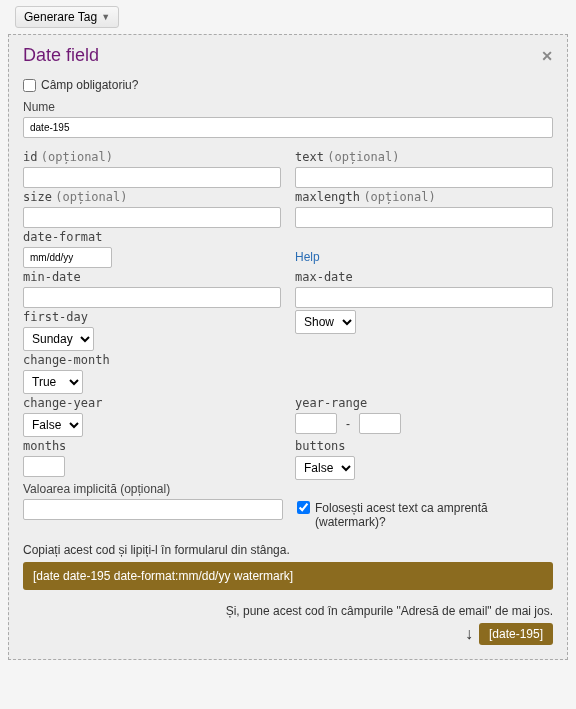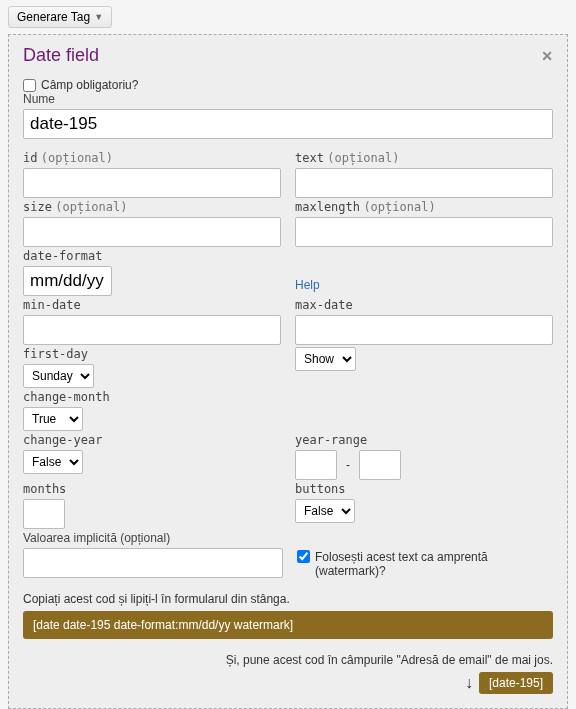--- a/index.html
+++ b/index.html
@@ -1,29 +1,29 @@
 <!DOCTYPE html>
 <html><head>
 <meta charset="utf-8">
 <style>
 * { box-sizing: border-box; margin: 0; padding: 0; }
 body { font-family: Arial, sans-serif; font-size: 12px; background: #f5f5f5; color: #333; width: 576px; }
-.top-bar { padding: 6px 8px; }
+.top-bar { padding: 6px 15px; }
 .gen-btn { background: linear-gradient(#f8f8f8,#e8e8e8); border: 1px solid #ccc; border-radius: 3px; padding: 3px 8px; font-size: 12px; cursor: pointer; display: inline-flex; align-items: center; gap: 4px; }
 .gen-btn .arrow { font-size: 9px; color: #666; }
 .panel { margin: 0 8px 8px 8px; border: 1px dashed #aaa; background: #eee; padding: 10px 14px 14px 14px; position: relative; }
 .panel-header { display: flex; justify-content: space-between; align-items: center; margin-bottom: 12px; }
 .panel-title { font-size: 18px; color: #701a75; font-weight: normal; }
 .close-btn { font-size: 14px; color: #888; cursor: pointer; font-weight: bold; }
-.chk-row { display: flex; align-items: center; gap: 5px; }
+.chk-row { margin-bottom: 8px; display: flex; align-items: center; gap: 5px; }
 .chk-row input { width: 13px; height: 13px; }
 .field-label { color: #444; margin-bottom: 3px; display: block; }
 .opt { color: #777; font-family: monospace; font-size: 12px; }
 .mono-label { font-family: monospace; font-size: 12px; color: #444; }
-input[type=text] { border: 1px solid #bbb; border-radius: 2px; padding: 4px 6px; font-size: 17px; background: #fff; width: 100%; }
+input[type=text] { border: 1px solid #bbb; border-radius: 2px; padding: 4px 6px; font-size: 10px; background: #fff; width: 100%; }
 input.small { width: 60px; }
 input.tiny { width: 42px; }
 select { border: 1px solid #bbb; border-radius: 2px; padding: 3px 4px; font-size: 12px; background: #fff; min-width: 60px; }
 .row { display: flex; gap: 14px; margin-bottom: 2px; }
 .col { flex: 1; }
 .name-input { width: 260px; }
 .help-link { color: #2a6db5; cursor: pointer; font-size: 12px; }
 .date-fmt-row { display: flex; align-items: flex-end; gap: 22px; }
 .flex-line { display: flex; align-items: center; gap: 6px; }
 .watermark-row { display: flex; gap: 14px; margin-bottom: 14px; align-items: flex-start; }

